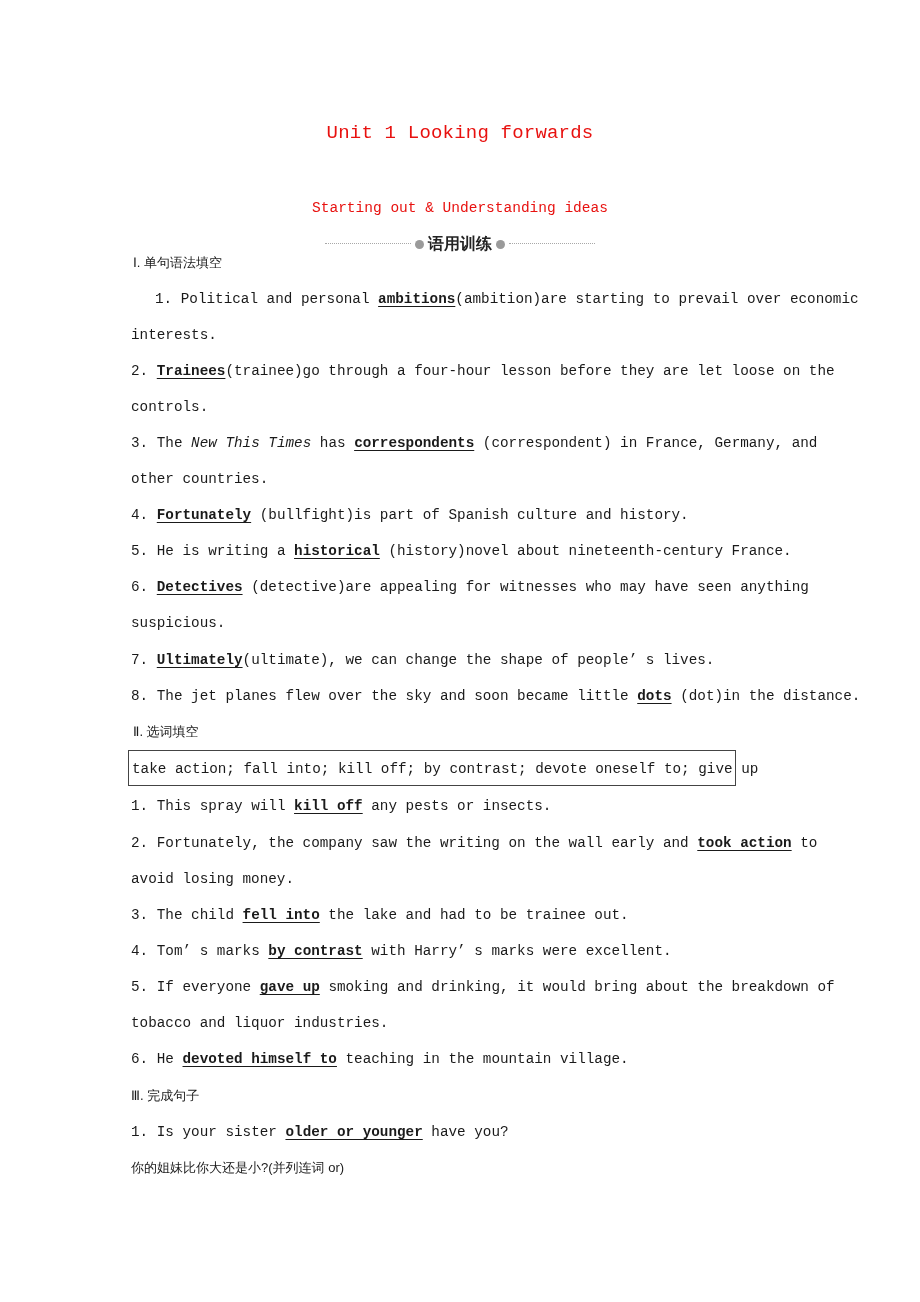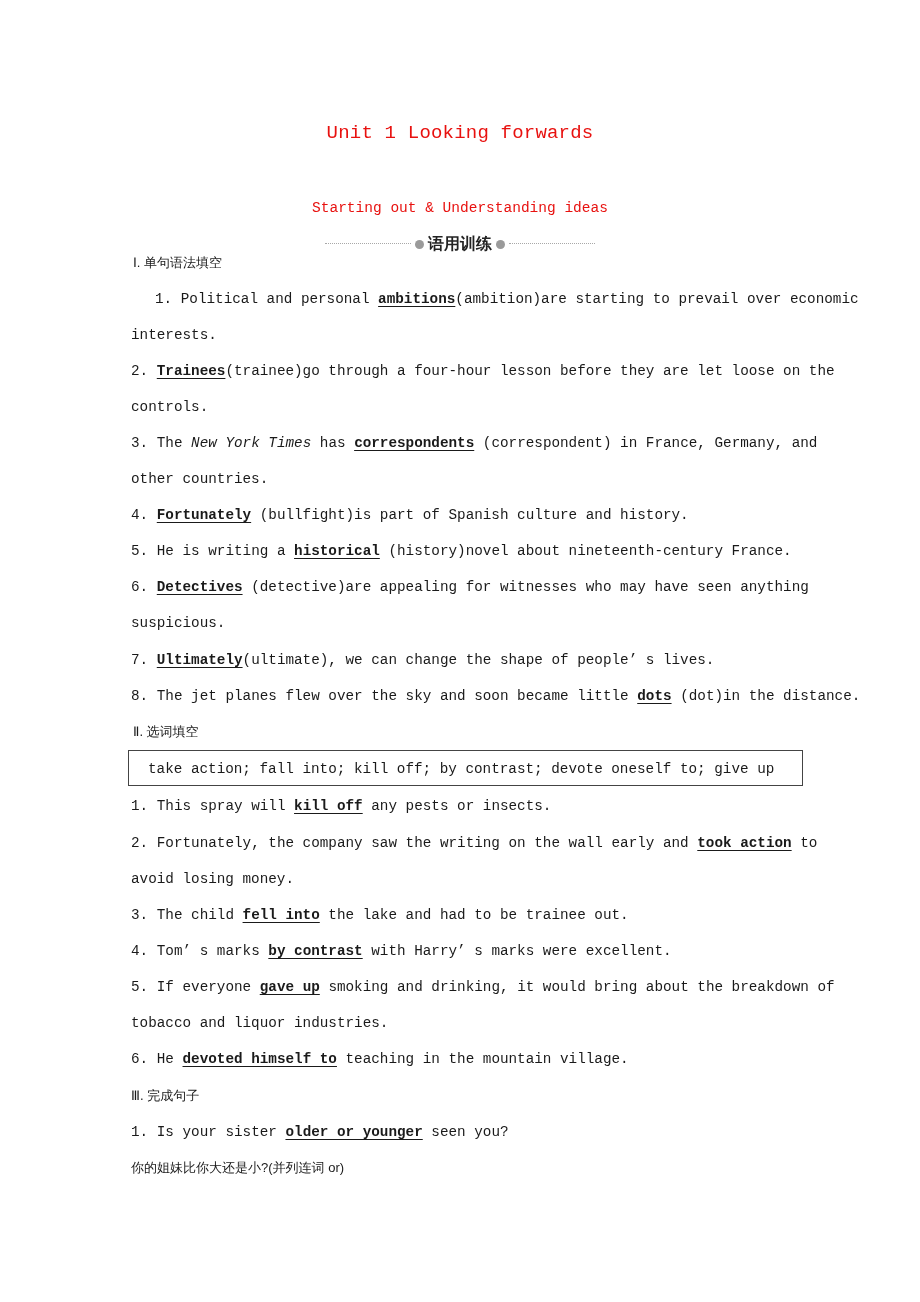--- a/index.html
+++ b/index.html
@@ -11,22 +11,22 @@
               font-family:"Liberation Mono","DejaVu Sans Mono",monospace; font-size:14.5px; color:#e8110f;margin-top:30px; }
   .banner { position:absolute; left:325px; width:270px; top:208px; height:24px; display:flex; align-items:center; justify-content:center;margin-top:24px; }
   .banner .line { flex:1; height:1px; border-top:1px dotted #a8a8a8; }
   .banner .dot { width:9px; height:9px; border-radius:50%; background:#9a9a9a; margin:0 4px; }
   .banner .label { font-family:"DejaVu Sans",sans-serif; font-weight:bold; font-size:16px; color:#222; }
   .row { position:absolute; left:131px; width:660px; font-size:14.3px; line-height:20px; white-space:nowrap;
          font-family:"Liberation Mono","DejaVu Sans Mono",monospace; }
   .row.just { display:flex; justify-content:space-between;margin-left:24px; }
   .ans { font-weight:bold; text-decoration:underline; text-underline-offset:3px; }
   .cn { font-family:Liberation Sans, sans-serif; font-size:13px; }
-  .box { position:absolute; left:128px; top:750px; width:675px; height:36px; border:1px solid #444; box-sizing:border-box;
-         font-family:"Liberation Mono","DejaVu Sans Mono",monospace; font-size:14.3px; line-height:36px; padding-left:19px; white-space:nowrap; }
+  .box { position:absolute; left:128px; top:750px; width:608px; height:36px; border:1px solid #444; box-sizing:border-box;
+         font-family:"Liberation Mono","DejaVu Sans Mono",monospace; font-size:14.3px; line-height:36px; padding-left:3px; white-space:nowrap; }
   i { font-style:italic; }
 </style>
 </head>
 <body>
 
 <div class="title">Unit 1 Looking forwards</div>
 <div class="subtitle">Starting out &amp; Understanding ideas</div>
 <div class="banner">
   <span class="line"></span>
   <span class="dot"></span>
@@ -38,21 +38,21 @@
 <div class="row cn" style="top:253px;left:133px">Ⅰ. 单句语法填空</div>
 
 <div class="row just" style="top:289px">
     <span><span>1.</span> <span>Political and personal </span><span class="ans">ambitions</span><span>(ambition)are starting to prevail over economic</span></span>
   </div>
 <div class="row" style="top:325px">interests.</div>
 
 <div class="row" style="top:361px"><span>2.</span> <span class="ans">Trainees</span><span>(trainee)go through a four-hour lesson before they are let loose on the</span></div>
 <div class="row" style="top:397px">controls.</div>
 
-<div class="row" style="top:433px"><span>3.</span> <span>The </span><i>New York Times</i><span> has </span><span class="ans">correspondents</span><span> (correspondent) in France,  Germany,  and</span></div>
+<div class="row" style="top:433px"><span>3.</span> <span>The </span><i>New This Times</i><span> has </span><span class="ans">correspondents</span><span> (correspondent) in France,  Germany,  and</span></div>
 <div class="row" style="top:469px">other countries.</div>
 
 <div class="row" style="top:505px"><span>4.</span> <span class="ans">Fortunately</span><span> (bullfight)is part of Spanish culture and history.</span></div>
 
 <div class="row" style="top:541px"><span>5.</span> <span>He is writing a </span><span class="ans">historical</span><span> (history)novel about nineteenth-century France.</span></div>
 
 <div class="row" style="top:577px"><span>6.</span> <span class="ans">Detectives</span><span> (detective)are appealing for witnesses who may have seen anything</span></div>
 <div class="row" style="top:613px">suspicious.</div>
 
 <div class="row" style="top:650px"><span>7.</span> <span class="ans">Ultimately</span><span>(ultimate),  we can change the shape of people’ s lives.</span></div>
@@ -71,14 +71,14 @@
 
 <div class="row" style="top:941px"><span>4.</span> <span>Tom’ s marks </span><span class="ans">by contrast</span><span> with Harry’ s marks were excellent.</span></div>
 
 <div class="row" style="top:977px"><span>5.</span> <span>If everyone </span><span class="ans">gave up</span><span> smoking and drinking, it would bring about the breakdown of</span></div>
 <div class="row" style="top:1013px">tobacco and liquor industries.</div>
 
 <div class="row" style="top:1049px"><span>6.</span> <span>He </span><span class="ans">devoted himself to</span><span> teaching in the mountain village.</span></div>
 
 <div class="row cn" style="top:1086px;left:131px">Ⅲ. 完成句子</div>
 
-<div class="row" style="top:1122px"><span>1.</span> <span>Is your sister </span><span class="ans">older or younger</span><span> seen you?</span></div>
+<div class="row" style="top:1122px"><span>1.</span> <span>Is your sister </span><span class="ans">older or younger</span><span> have you?</span></div>
 <div class="row cn" style="top:1158px">你的姐妹比你大还是小?(并列连词 or)</div>
 
 </body></html>

